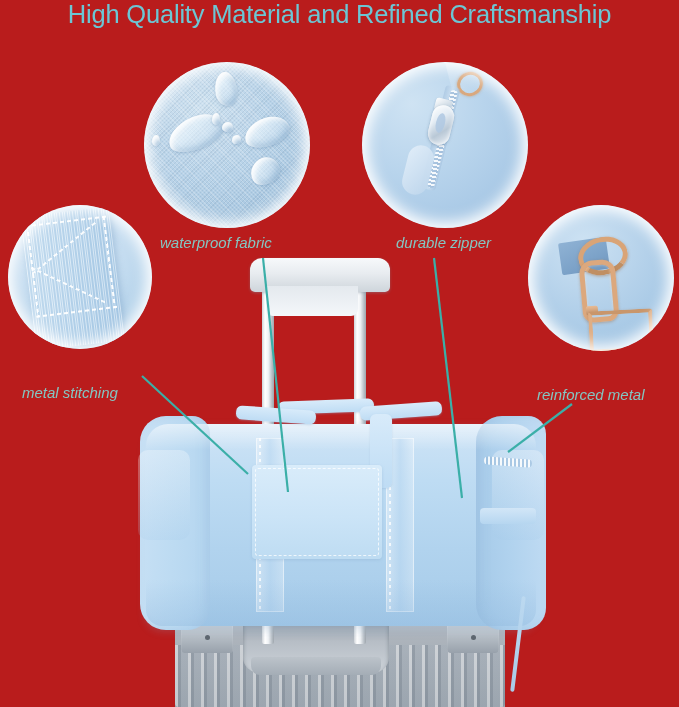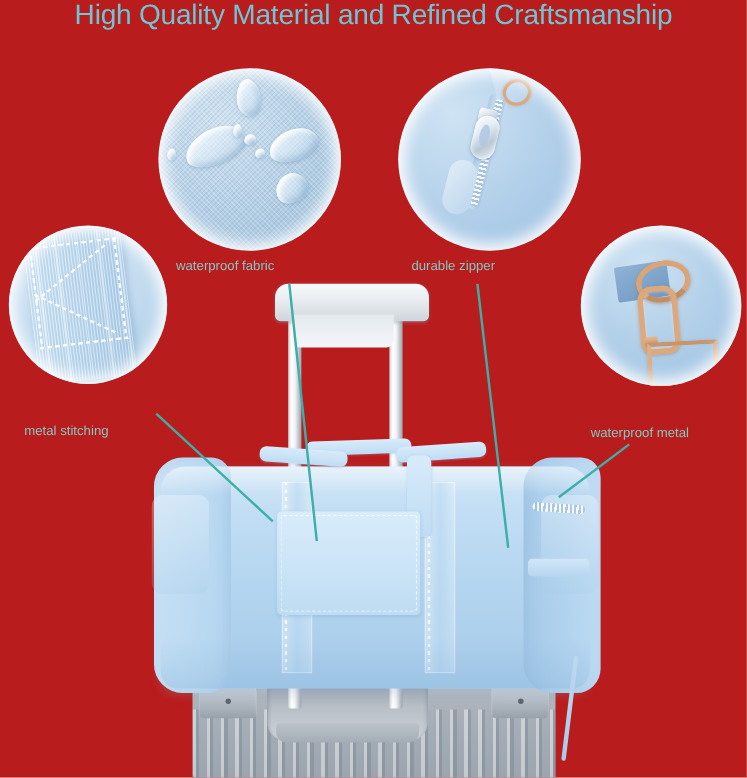--- a/index.html
+++ b/index.html
@@ -28,27 +28,28 @@
     font-size: 25.5px;
     letter-spacing: -0.2px;
     color: #6cc6d4;
     font-weight: 400;
     white-space: nowrap;
   }
 
   
   .label {
     position: absolute;
-    font-size: 12px;
+    font-size: 15px;
     color: #84c6c2;
     white-space: nowrap;
     font-weight: 400;
+    font-style: italic;
   }
   .label-waterproof { left: 160px; top: 234px; }
-  .label-zipper     { left: 374px; top: 234px; }
+  .label-zipper     { left: 396px; top: 234px; }
   .label-stitching  { left: 22px;  top: 384px; }
   .label-metal      { left: 537px; top: 386px; }
 
   
   .lines {
     position: absolute;
     left: 0; top: 0;
     width: 679px; height: 707px;
     pointer-events: none;
   }
@@ -520,21 +521,21 @@
       <div class="metal-clip"></div>
       <div class="metal-nut"></div>
       <div class="metal-dring"></div>
     </div>
     <div class="feather"></div>
   </div>
 
   <div class="label label-waterproof">waterproof fabric</div>
   <div class="label label-zipper">durable zipper</div>
   <div class="label label-stitching">metal stitching</div>
-  <div class="label label-metal">waterproof metal</div>
+  <div class="label label-metal">reinforced metal</div>
 
   <div class="suitcase">
     <div class="suitcase-ribs"></div>
     <div class="suitcase-recess"></div>
     <div class="suitcase-recess-lip"></div>
     <div class="suitcase-corner left">
       <div class="screw"></div>
     </div>
     <div class="suitcase-corner right">
       <div class="screw"></div>

